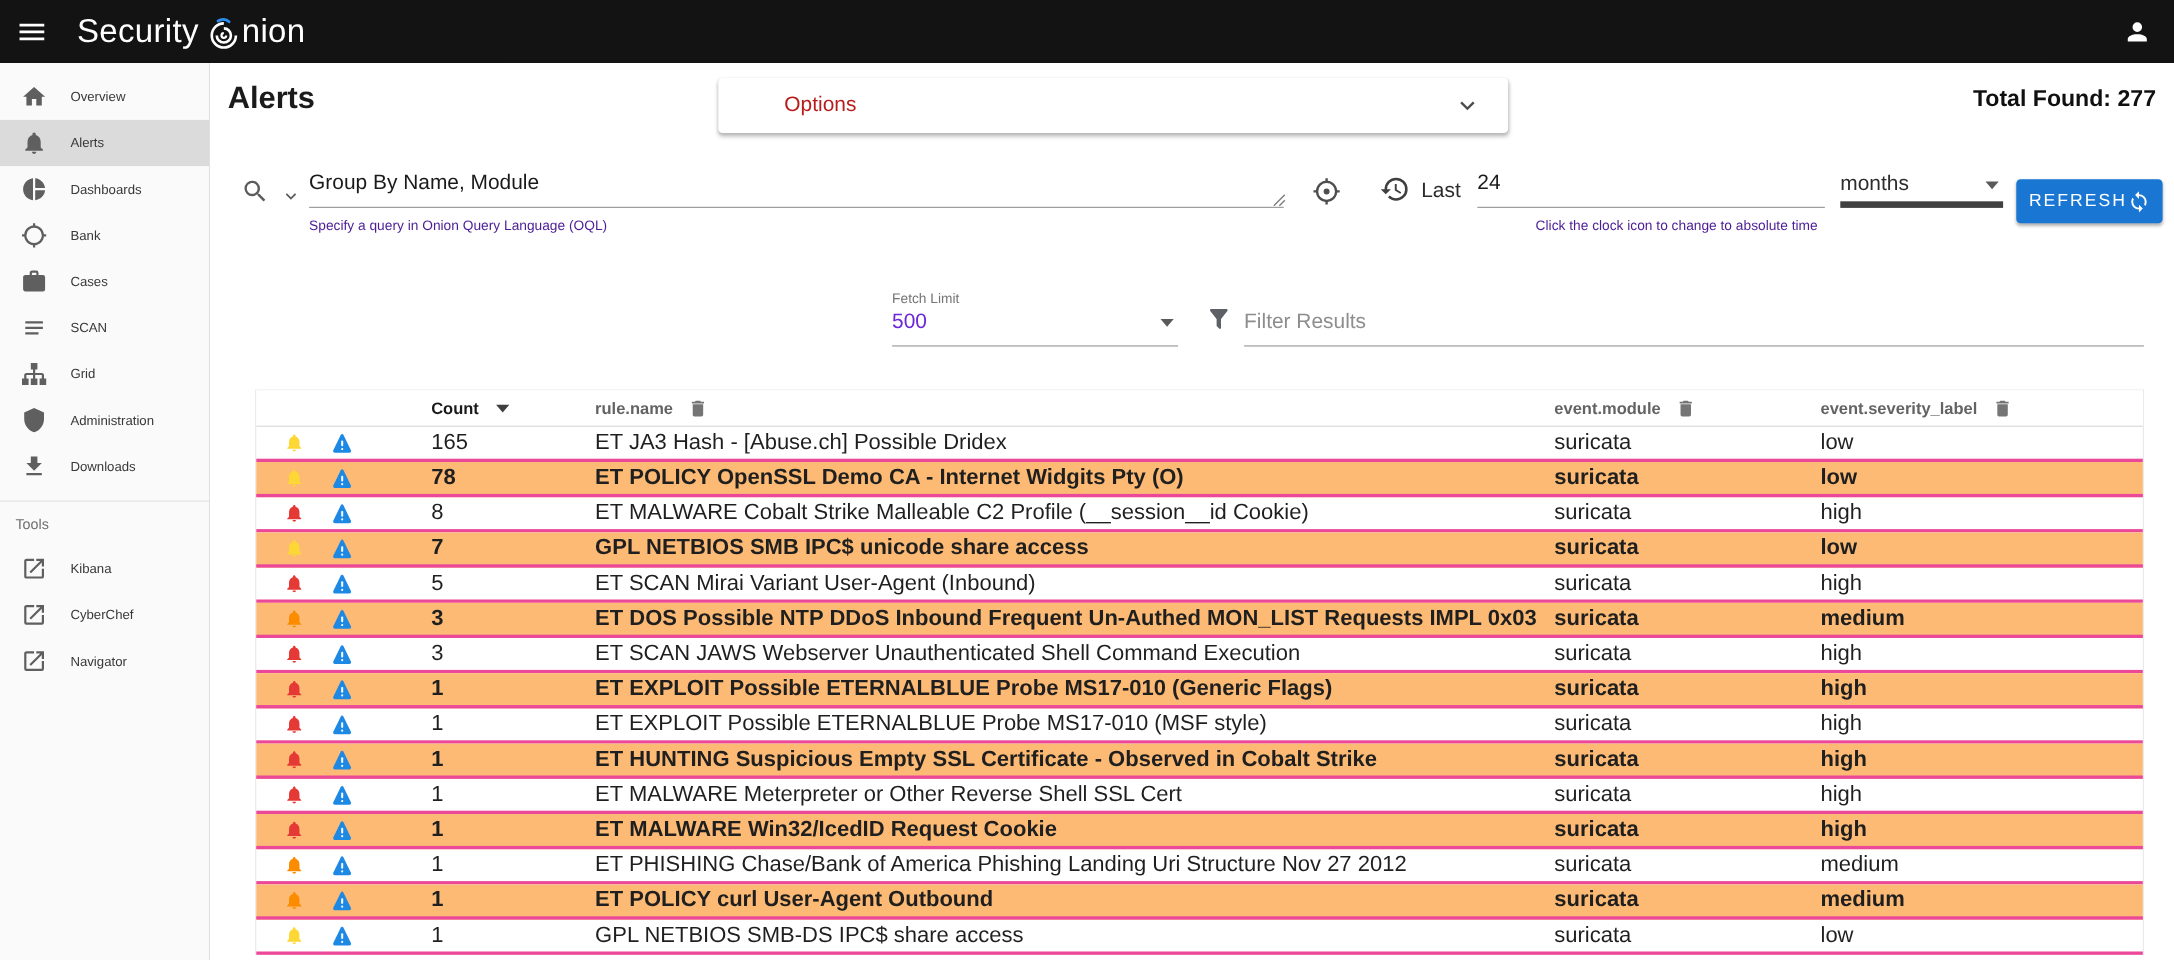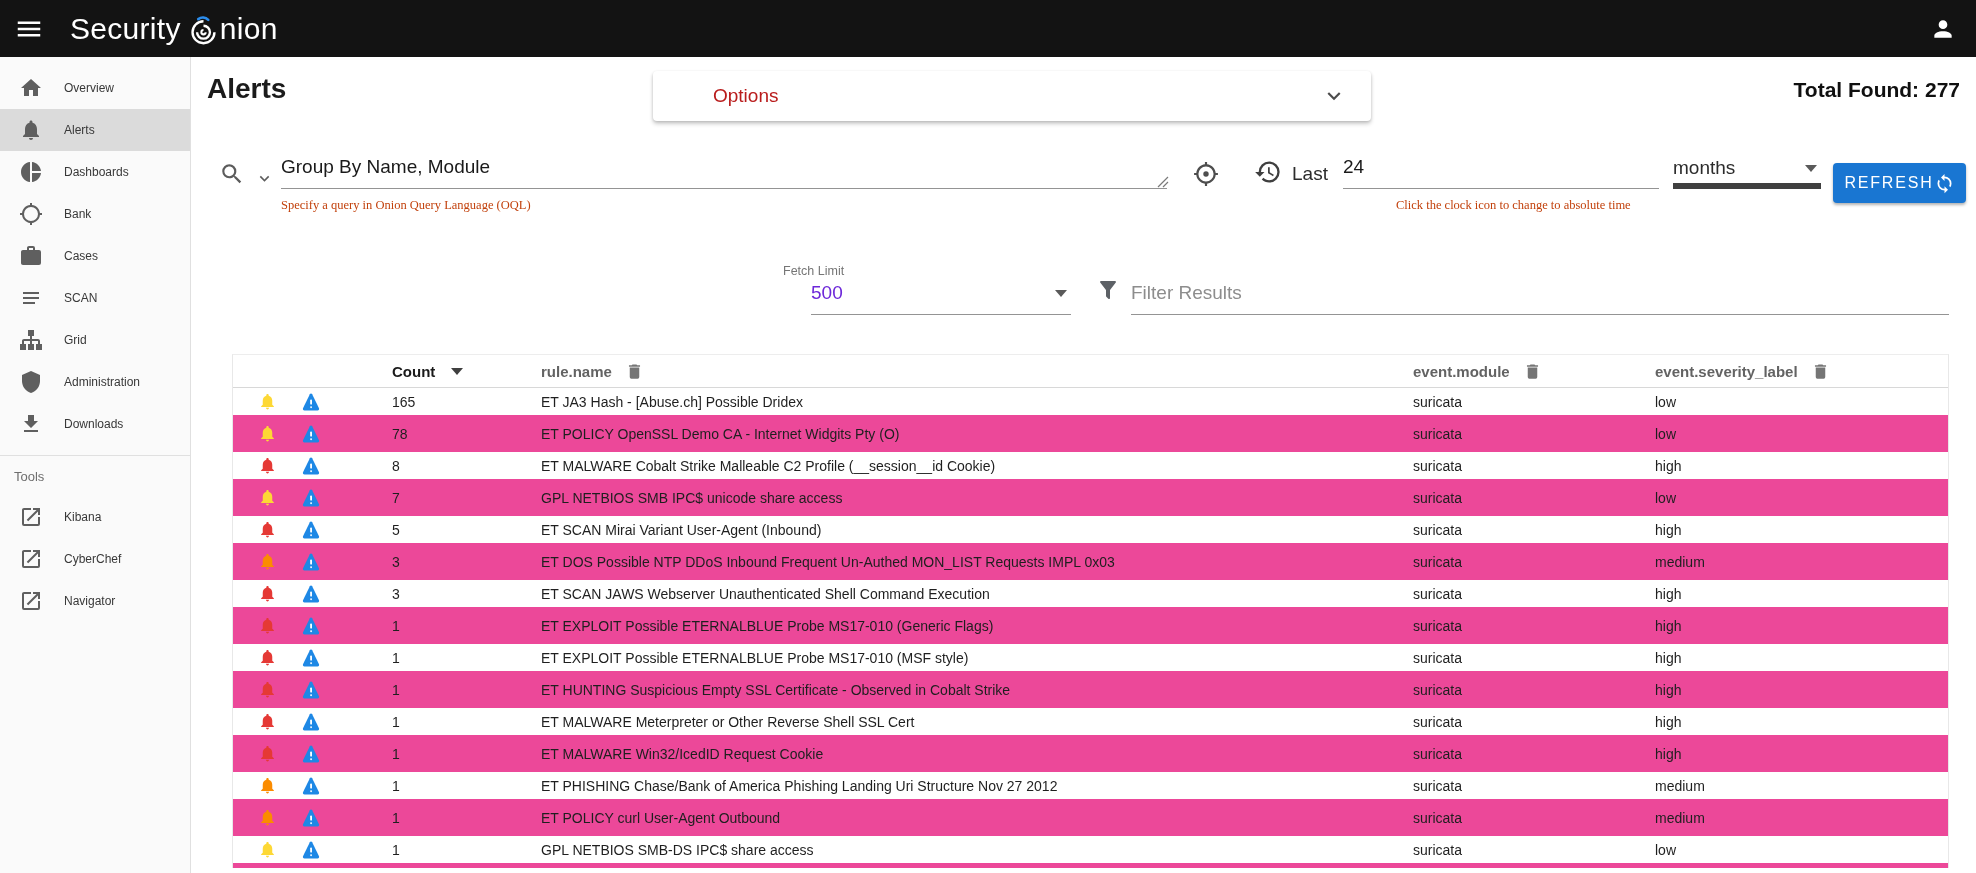--- a/index.html
+++ b/index.html
@@ -44,61 +44,61 @@
 
   
   .search-icon { position:absolute; left:28px; top:104px; width:26px; height:26px; color:#5c5c5c; }
   .query-chevron { position:absolute; left:64px; top:112px; width:19px; height:19px; color:#5c5c5c; }
   .underline-input { border:none; outline:none; background:transparent;
     border-bottom:1px solid #949494; font-family:"Liberation Sans",sans-serif;
     font-size:19px; color:#1a1a1a; padding:0 0 10px 0; border-radius:0; }
   .underline-input::placeholder { color:#8d8d8d; opacity:1; }
   .query-input { position:absolute; left:90px; top:99px; width:886px; }
   .resize-handle { position:absolute; left:966px; top:119px; width:12px; height:12px; }
-  .hint { position:absolute; font-size:12.5px; color:#c2410c; white-space:nowrap;font-family:Liberation Serif, serif; }
+  .hint { position:absolute; font-size:12.5px; color:#4c1d95; white-space:nowrap; }
   .query-hint { left:90px; top:141px; }
   .crosshair-icon { position:absolute; left:1002px; top:104px; width:26px; height:26px; color:#4e4e4e; }
   .history-icon { position:absolute; left:1063px; top:101px; width:28px; height:28px; color:#3f3f3f; }
   .last-label { position:absolute; left:1101px; top:106px; font-size:19px; color:#2c2c2c; }
   .time-input { position:absolute; left:1152px; top:99px; width:316px; }
   .time-hint { left:1205px; top:141px; }
   .months-select { position:absolute; left:1482px; top:100px; width:148px; height:32px;
     border-bottom:6px solid #404040; display:flex; align-items:flex-start; cursor:pointer; }
   .months-label { font-size:19px; color:#2c2c2c; }
   .select-arrow { margin-left:auto; margin-top:8px; margin-right:4px;
     width:0; height:0; border-left:6px solid transparent; border-right:6px solid transparent;
     border-top:7px solid #5a5a5a; }
   .refresh-btn { position:absolute; left:1642px; top:106px; width:133px; height:40px;
     border-radius:4px; color:#fff; display:flex; align-items:center; justify-content:center;
     font-size:16px; letter-spacing:1.8px; cursor:pointer;
     box-shadow:0 2px 3px rgba(0,0,0,.3); }
   .refresh-btn svg { width:21px; height:21px; }
 
   
-  .fetch-label { position:absolute; left:592px; top:207px; font-size:12.5px; color:#757575; }
+  .fetch-label { position:absolute; left:620px; top:207px; font-size:12.5px; color:#757575; }
   .fetch-select { position:absolute; left:620px; top:225px; width:260px; height:33px;
     border-bottom:1px solid #949494; display:flex; align-items:flex-start; cursor:pointer; }
   .fetch-value { font-size:19px; color:#6d28d9; }
   .funnel-icon { position:absolute; left:905px; top:221px; width:24px; height:24px; color:#5d6166; }
   .filter-input { position:absolute; left:940px; top:225px; width:818px; }
 
   
   .alerts-table { position:absolute; left:41px; top:297px; width:1717px;
     border-left:1px solid #E8E8E8; border-right:1px solid #E8E8E8; border-top:1px solid #EDEDED; }
   .thead, .trow { display:grid; grid-template-columns:159px 149px 872px 242px 1fr; align-items:center; }
   .thead { height:33px; border-bottom:1px solid #D8D8D8; background:#fff; }
   .th { font-size:15px; font-weight:bold; color:#636363; display:flex; align-items:center; }
   .th.count-col { color:#1a1a1a; }
   .sort-triangle { margin-left:16px; width:0; height:0;
     border-left:6px solid transparent; border-right:6px solid transparent;
     border-top:7px solid #3f3f3f; }
   .trash-icon { width:19px; height:19px; color:#757575; margin-left:13px; cursor:pointer; }
   .trash-icon svg { width:19px; height:19px; }
-  .trow { height:32px; border-bottom:5px solid #ec4899; font-size:14px; color:#1f1f1f; cursor:pointer; }
-  .trow.alt { background:#ec4899; }
+  .trow { height:32px; border-bottom:3px solid #ec4899; font-size:20px; color:#1f1f1f; cursor:pointer; }
+  .trow.alt { background:#fdba74;font-weight:bold; }
   .c-icons { display:flex; align-items:center; padding-left:25px; gap:24px; }
   .cell-icon { width:19px; height:19px; }
   .cell-icon svg { width:19px; height:19px; }
   .cell-icon.tri { width:20px; height:20px; }
   .cell-icon.tri svg { width:20px; height:20px; }
   .c-rule, .c-module, .c-sev, .c-count { white-space:nowrap; overflow:hidden; }
 </style>
 </head>
 <body>
 

